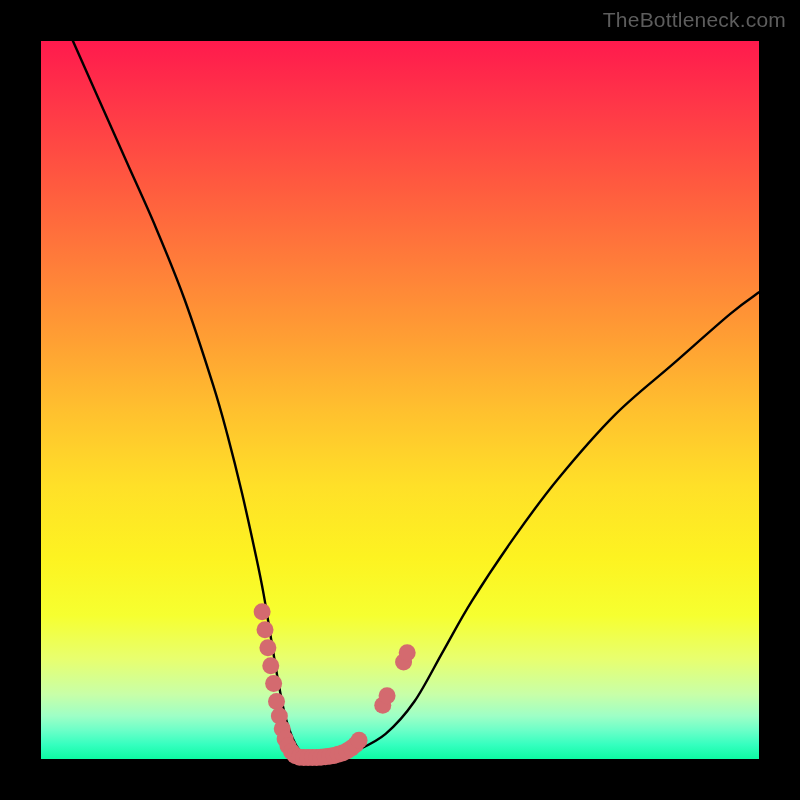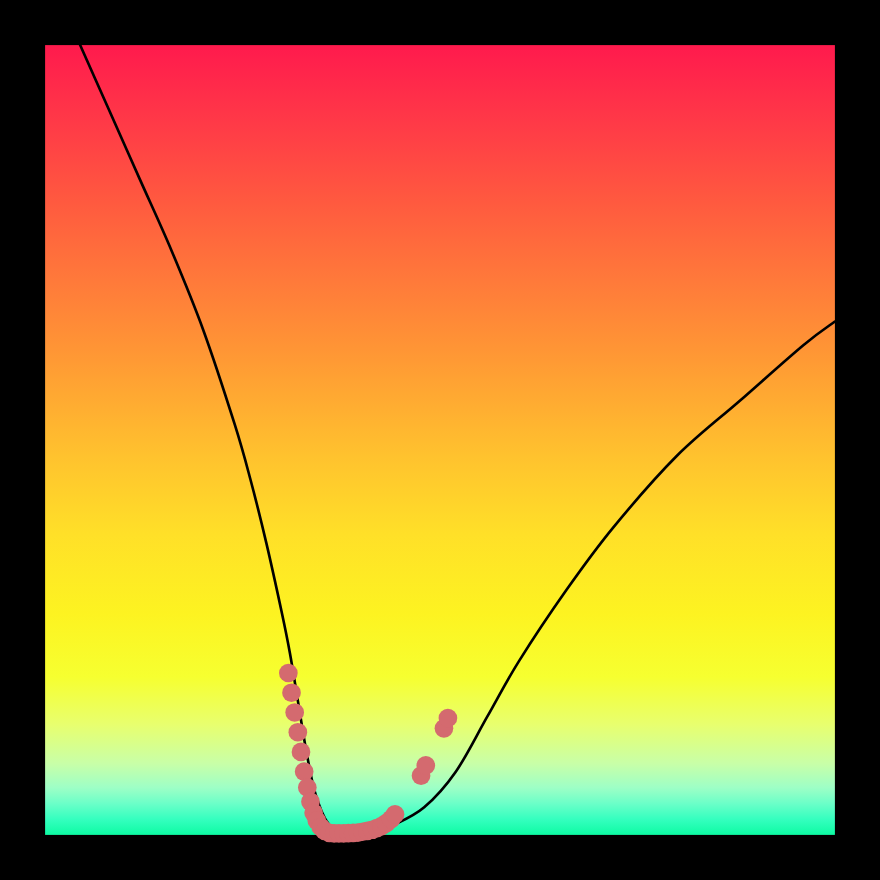--- a/index.html
+++ b/index.html
@@ -97,13 +97,14 @@
           <circle cx="310.17600000000004" cy="707.23" r="8.5" fill="#d46a6f"></circle>
           <circle cx="314.484" cy="703.64" r="8.5" fill="#d46a6f"></circle>
           <circle cx="318.07399999999996" cy="699.332" r="8.5" fill="#d46a6f"></circle>
           <circle cx="341.76800000000003" cy="664.15" r="8.5" fill="#d46a6f"></circle>
           <circle cx="346.076" cy="654.816" r="8.5" fill="#d46a6f"></circle>
           <circle cx="362.59" cy="621.0699999999999" r="8.5" fill="#d46a6f"></circle>
           <circle cx="366.18" cy="611.736" r="8.5" fill="#d46a6f"></circle>
         </g>
     </svg>
   </div>
+  <div class="watermark">TheBottleneck.com</div>
 </div>
 
 </body></html>

